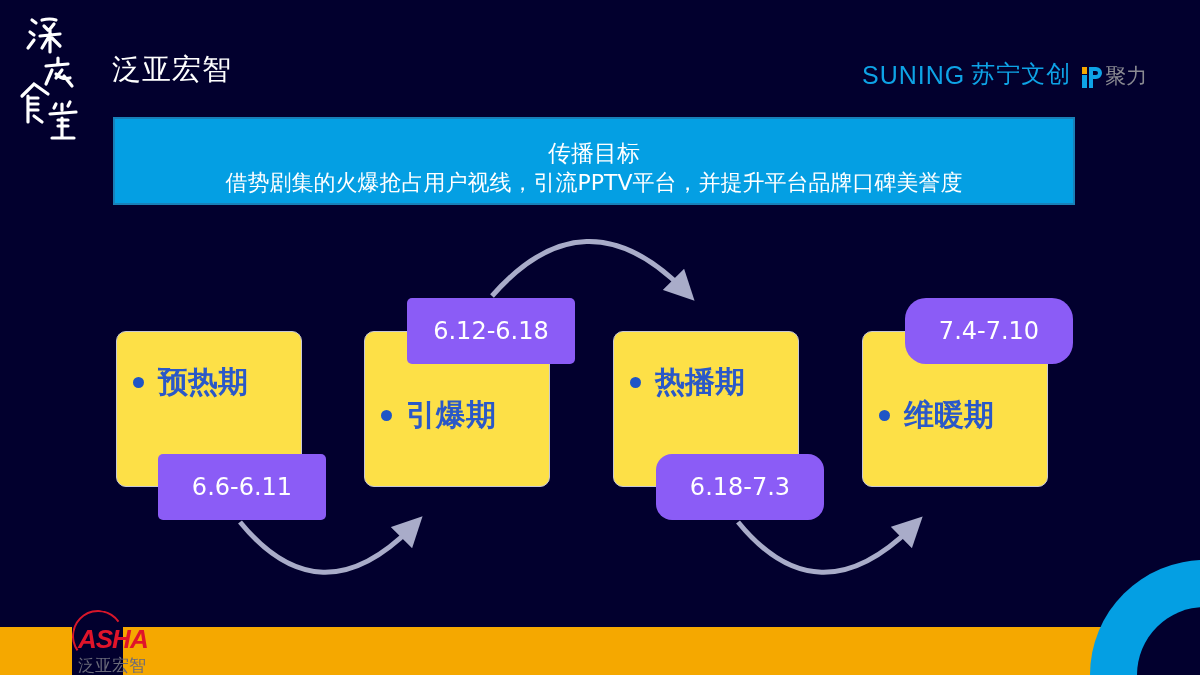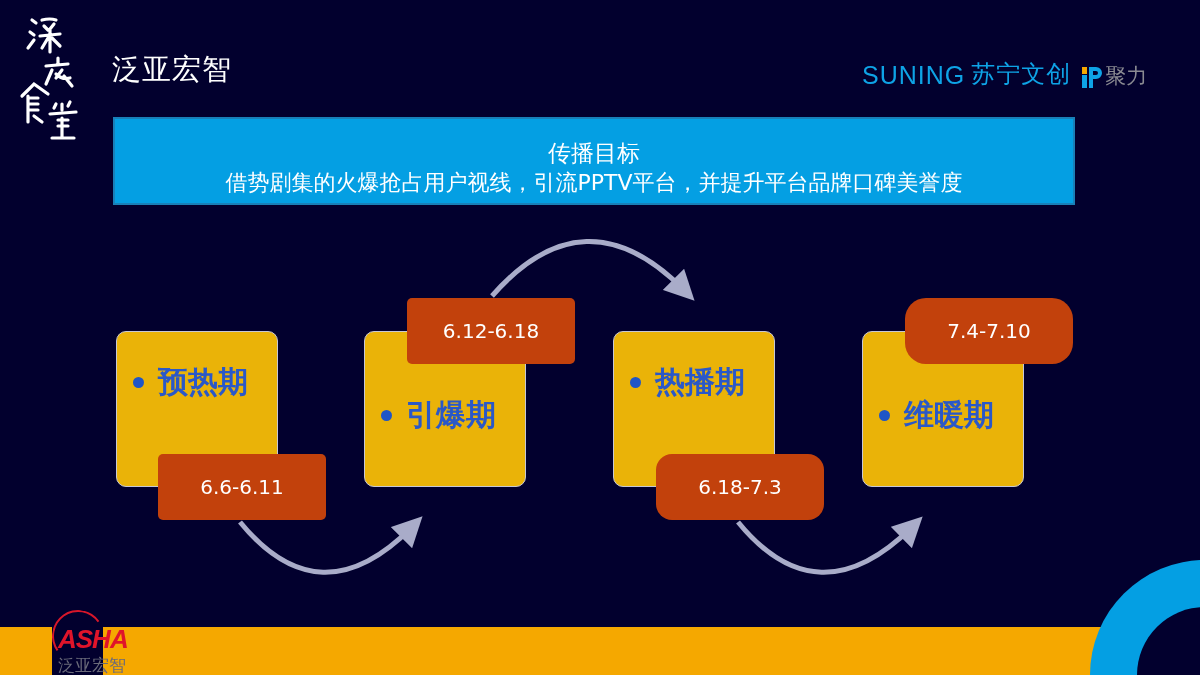--- a/index.html
+++ b/index.html
@@ -12,32 +12,32 @@
   .brand { position:absolute; left:862px; top:56px; height:34px; display:flex; align-items:flex-end; }
   .brand-suning { color:#0ea3e6; font-size:25px; font-family:"Liberation Sans", sans-serif; letter-spacing:1px; }
   .brand-cn { color:#0ea3e6; font-size:24px; margin-left:6px; letter-spacing:1px; }
   .brand-ip { margin-left:10px; width:22px; height:26px; position:relative; }
   .brand-juli { color:#8a8a92; font-size:21px; margin-left:2px; }
 
   .goal-box { position:absolute; left:113px; top:117px; width:962px; height:88px; background:#049fe3; border:2px solid #1980b8; text-align:center; color:#fff; }
   .goal-title { font-size:23px; margin-top:19px; line-height:30px; }
   .goal-text { font-size:22px; line-height:30px; }
 
-  .phase-card { position:absolute; width:162px; height:156px; background:#eab308; border-radius:10px; border:1px solid #c8c8d4; }
+  .phase-card { position:absolute; width:186px; height:156px; background:#fde047; border-radius:10px; border:1px solid #c8c8d4; }
   .phase-label { position:absolute; left:16px; display:flex; align-items:center; color:#2a58c8; font-size:30px; font-weight:bold; }
   .phase-bullet { width:11px; height:11px; border-radius:50%; background:#1f55c6; margin-right:14px; }
 
-  .date-tag { position:absolute; height:66px; background:#c2410c; border-radius:5px; color:#fff; font-size:20px; font-family:"DejaVu Sans", sans-serif; display:flex; align-items:center; justify-content:center; letter-spacing:0px; }
+  .date-tag { position:absolute; height:66px; background:#8b5cf6; border-radius:5px; color:#fff; font-size:24px; font-family:"DejaVu Sans", sans-serif; display:flex; align-items:center; justify-content:center; letter-spacing:0px; }
 
   .arrows { position:absolute; left:0; top:0; width:1200px; height:675px; pointer-events:none; }
 
   .footer-bar { position:absolute; left:0; top:627px; width:1200px; height:48px; background:#f5a800; }
   .deco-ring { position:absolute; left:0; top:0; width:1200px; height:675px; pointer-events:none; }
 
-  .asha-logo { position:absolute; left:52px; top:610px; width:95px; height:65px; }
+  .asha-logo { position:absolute; left:72px; top:610px; width:95px; height:65px; }
   .asha-bg { position:absolute; left:0; top:17px; width:51px; height:48px; background:#02002e; }
   .asha-arc { position:absolute; left:0; top:0; width:52px; height:52px; border:2px solid #d8162a; border-radius:50%; border-right-color:transparent; border-bottom-color:transparent; transform:rotate(10deg); }
   .asha-text { position:absolute; left:6px; top:14px; color:#e0142a; font-size:26px; font-weight:bold; font-family:"Liberation Sans", sans-serif; letter-spacing:-1px; font-style:italic; }
   .asha-cn { position:absolute; left:6px; top:44px; color:#6a6a7a; font-size:17px; letter-spacing:0px; }
 </style>
 </head>
 <body>
 
 <svg class="logo-calligraphy" viewBox="0 0 72 140">
   <g stroke="#fff" stroke-width="3.2" fill="none" stroke-linecap="round">

